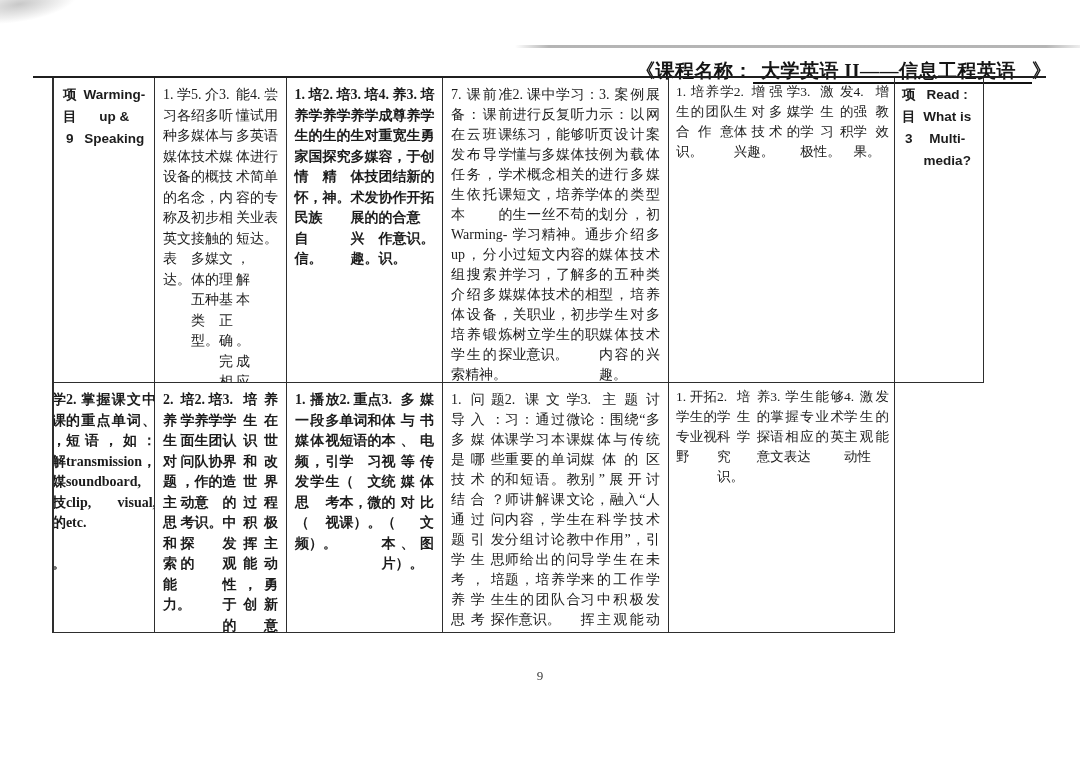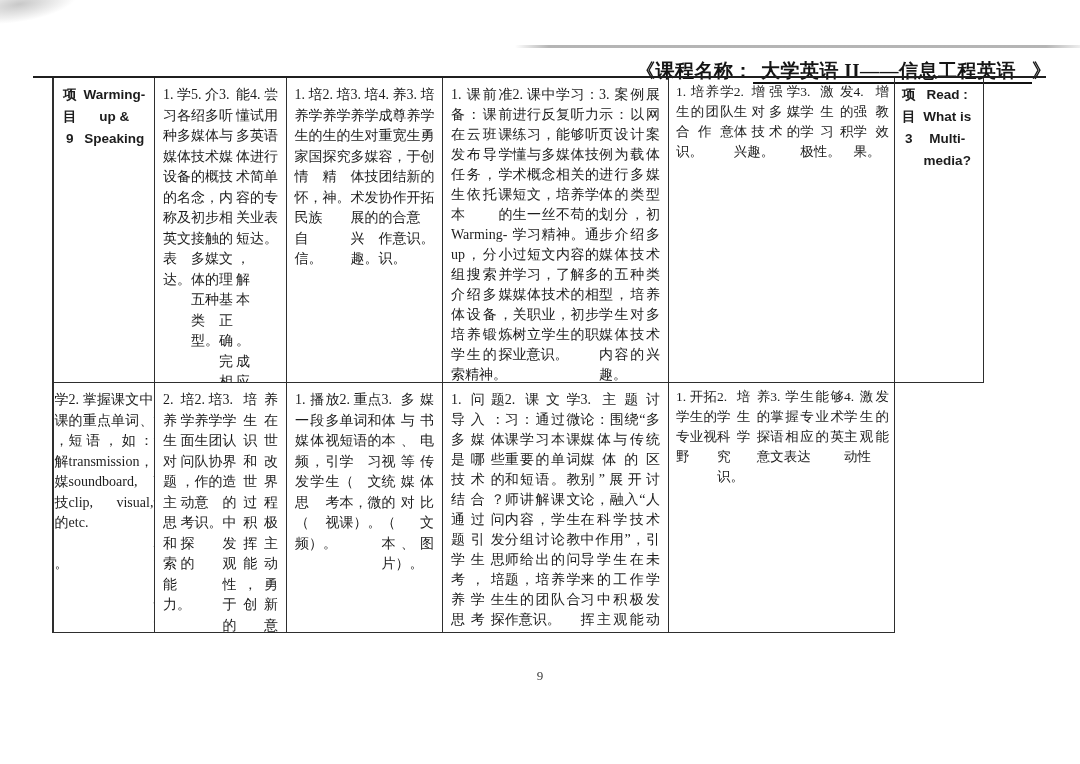--- a/index.html
+++ b/index.html
@@ -48,21 +48,21 @@
   }
   .cell{
     border-right:1.5px solid #2e2e2e;
     border-bottom:1.5px solid #2e2e2e;
     box-sizing:border-box;
     padding:7px 8px 5px 8px;
     font-size:14px;line-height:20.5px;
     overflow:hidden;
     display:flex;flex-direction:row;justify-content:flex-start;
   }
-  .cell.v-center{justify-content:center;}
+  .cell.v-center{justify-content:center;font-weight:bold;}
   .cell p{margin:0;text-align:justify;}
   .cell.col-0{
     font-family:"Liberation Sans","DejaVu Sans",sans-serif;
     font-weight:bold;font-size:13.5px;line-height:22px;
     padding:6px 4px 6px 7px;
   }
   .cell.col-0 p{text-align:center;}
   .cell.col-5{padding:4px 5px 6px 7px;font-size:13.5px;line-height:20px;}
   .cell.col-4{line-height:20px;}
   
@@ -95,21 +95,21 @@
       <p>4. 尝试用英语进行简单的专业表达。</p>
     </div>
     <div class="cell col-2 v-center">
       <p>1. 培养学生的家国情怀，民族自信。</p>
       <p>2. 培养学生的探究精神。</p>
       <p>3. 培养学生对多媒体技术发展的兴趣。</p>
       <p>4. 养成尊重宽容，团结协作的合作意识。</p>
       <p>3. 培养学生勇于创新的开拓意识。</p>
     </div>
     <div class="cell col-4">
-      <p>1. 课前准备：课前在云班课发布导学任务，学生依托课本的 Warming-up，分小组搜索并介绍多媒体设备，培养锻炼学生的探索精神。</p>
+      <p>7. 课前准备：课前在云班课发布导学任务，学生依托课本的 Warming-up，分小组搜索并介绍多媒体设备，培养锻炼学生的探索精神。</p>
       <p>2. 课中学习：进行反复听力练习，能够听懂与多媒体技术概念相关的短文，培养学生一丝不苟的学习精神。通过短文内容的学习，了解多媒体技术的相关职业，初步树立学生的职业意识。</p>
       <p>3. 案例展示：以网页设计案例为载体进行多媒体的类型划分，初步介绍多媒体技术的五种类型，培养学生对多媒体技术内容的兴趣。</p>
     </div>
     <div class="cell col-5">
       <p>1. 培养学生的团队合作意识。</p>
       <p>2. 增强学生对多媒体技术的兴趣。</p>
       <p>3. 激发学生的学习积极性。</p>
       <p>4. 增强教学效果。</p>
     </div>
     <div class="cell col-0 v-center">

